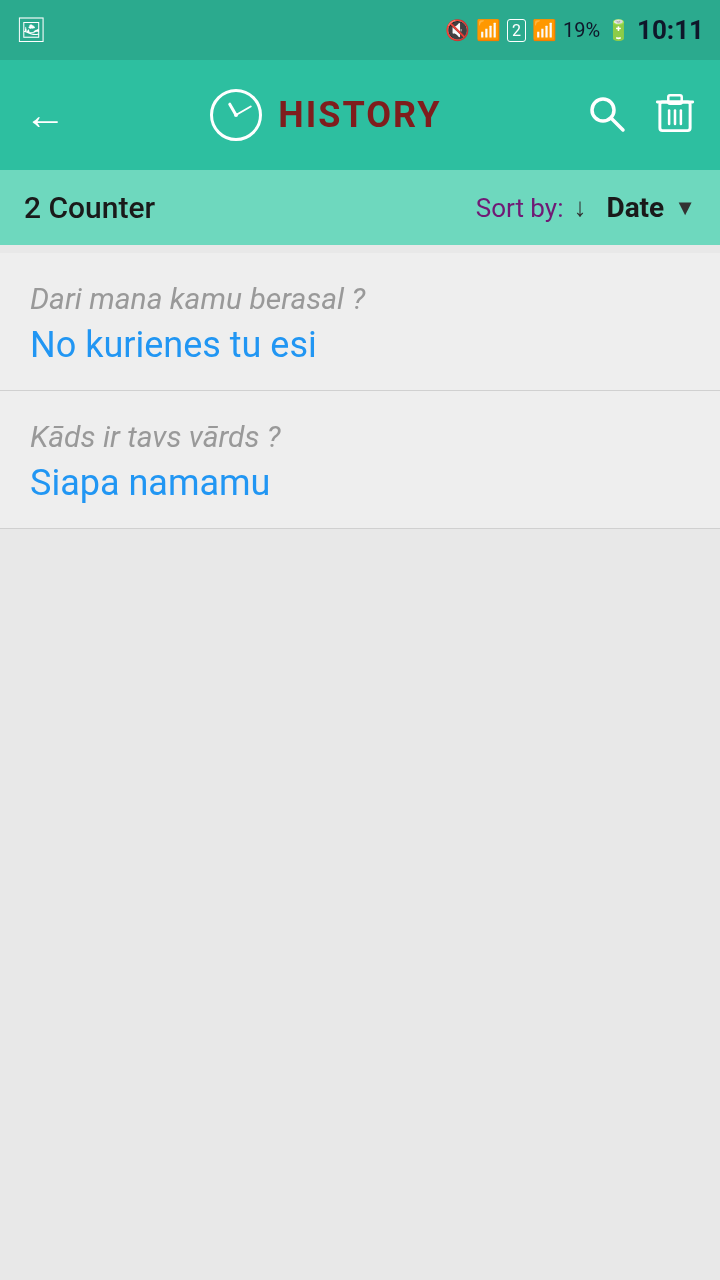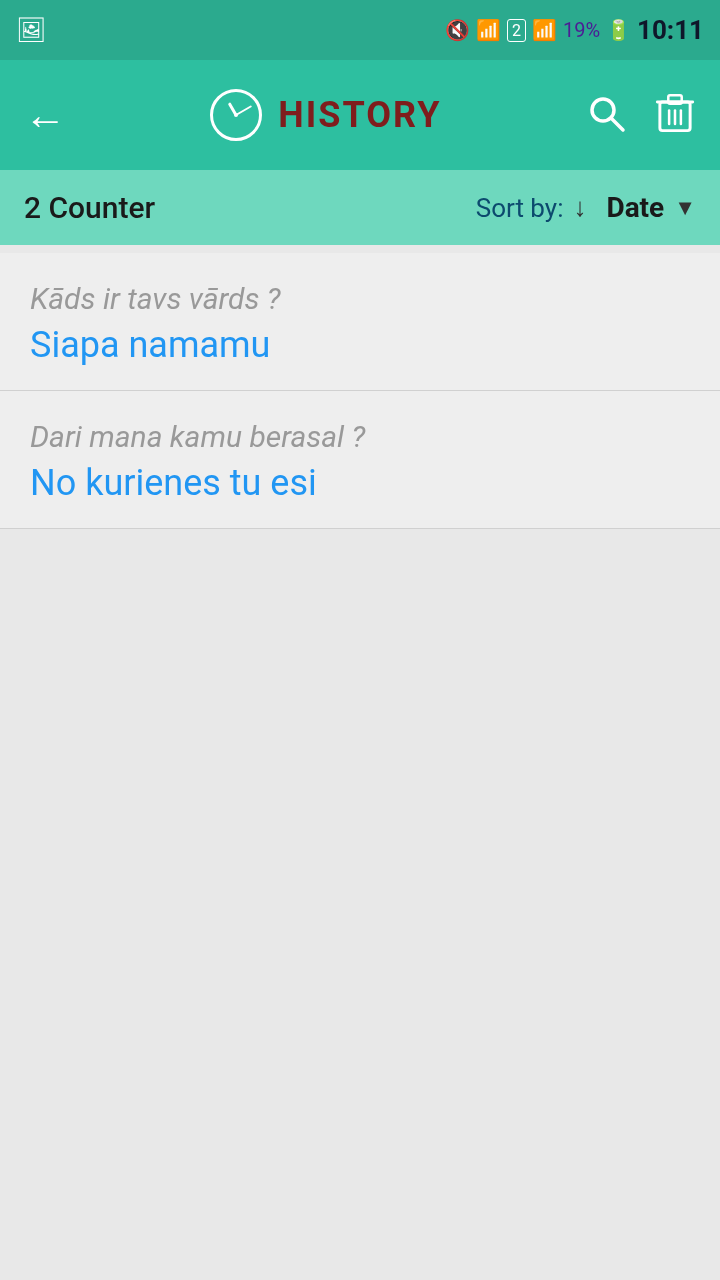--- a/index.html
+++ b/index.html
@@ -147,21 +147,21 @@
     }
 
     .sort-area {
       display: flex;
       align-items: center;
       gap: 10px;
     }
 
     .sort-label {
       font-size: 26px;
-      color: #0c4a6e;
+      color: #701a75;
     }
 
     .sort-arrow {
       font-size: 26px;
       color: #333;
     }
 
     .sort-value {
       font-size: 28px;
       font-weight: bold;
@@ -224,21 +224,21 @@
 <div class="status-bar">
   <div class="status-bar-left">
 
     <span style="color:white;font-size:24px;">🖼</span>
   </div>
   <div class="status-bar-right">
     <span style="font-size:20px;">🔇</span>
     <span style="font-size:20px;">📶</span>
     <span style="font-size:18px; border:1.5px solid white; padding:1px 4px; border-radius:3px; font-size:16px;">2</span>
     <span style="font-size:20px;">📶</span>
-    <span style="font-size:20px; color:#4c1d95;text-align:right;">19%</span>
+    <span style="font-size:20px; color:#0f172a;text-align:right;">19%</span>
     <span style="font-size:20px;">🔋</span>
     <span class="status-time">10:11</span>
   </div>
 </div>
 
 <div class="app-bar">
   <span class="app-bar-back">←</span>
 
   <div class="app-bar-title-area">
     <div class="app-bar-clock-icon">
@@ -277,21 +277,21 @@
     <span class="sort-label">Sort by:</span>
     <span class="sort-arrow">↓</span>
     <span class="sort-value">Date</span>
     <span class="sort-dropdown">▼</span>
   </div>
 </div>
 
 <div class="content-area">
 
   <div class="history-item">
+    <div class="item-question">Dari mana kamu berasal ?</div>
+    <div class="item-answer">No kurienes tu esi</div>
+  </div>
+
+  <div class="history-item">
     <div class="item-question">Kāds ir tavs vārds ?</div>
     <div class="item-answer">Siapa namamu</div>
   </div>
-
-  <div class="history-item">
-    <div class="item-question">Dari mana kamu berasal ?</div>
-    <div class="item-answer">No kurienes tu esi</div>
-  </div>
 </div>
 
 </body></html>

